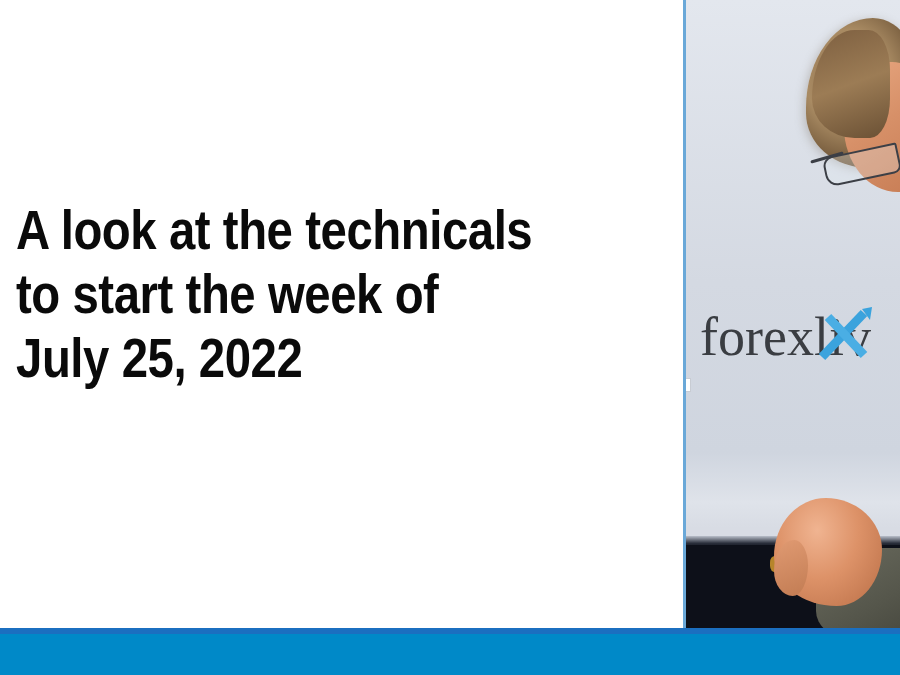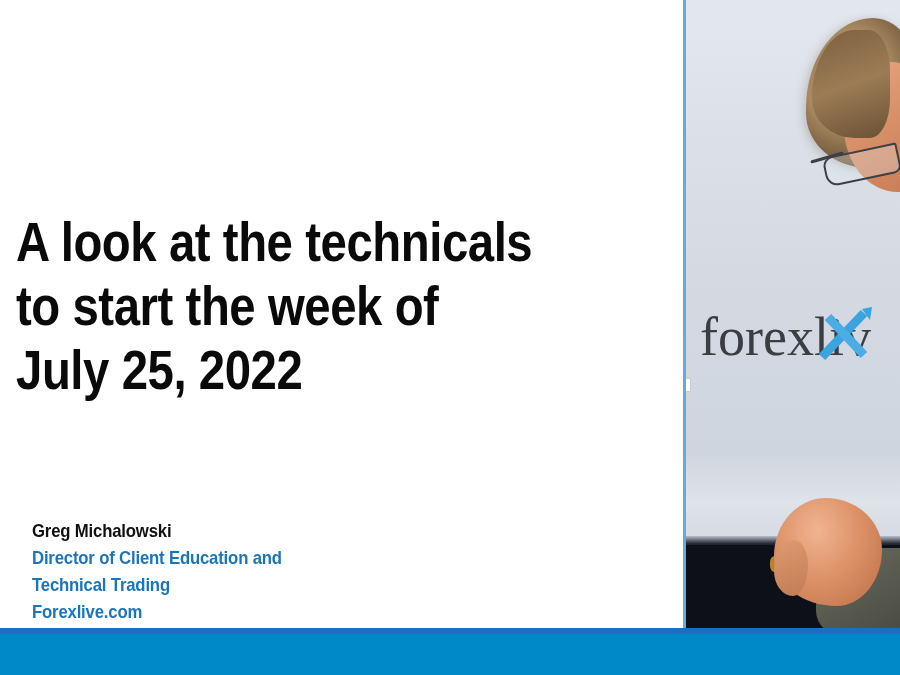--- a/index.html
+++ b/index.html
@@ -19,21 +19,21 @@
     width: 900px;
     height: 675px;
     background: #ffffff;
     overflow: hidden;
   }
 
   
   #text-col {
     position: absolute;
     left: 0;
-    top: 12px;
+    top: 0;
     width: 683px;
     height: 552px;
     background: #ffffff;
     text-decoration: underline;
   }
 
   #slide-title {
     position: absolute;
     left: 16px;
     top: 198px;
@@ -259,26 +259,20 @@
 </style>
 </head>
 <body>
 
 <div id="slide">
 
   <div id="text-col">
 
     <h1 id="slide-title">A look at the technicals to start the week of July 25, 2022</h1>
 
-    <div id="byline">
-      <div class="byline-line byline-name">Greg Michalowski</div>
-      <div class="byline-line byline-blue">Director of Client Education and</div>
-      <div class="byline-line byline-blue">Technical Trading</div>
-      <div class="byline-line byline-blue">Forexlive.com</div>
-    </div>
   </div>
 
   <div id="photo-panel">
 
     <div id="photo-bg"></div>
 
     <div id="head-hair"></div>
     <div id="head-face"></div>
     <div id="head-hair-front"></div>
     <div id="glasses-arm"></div>

